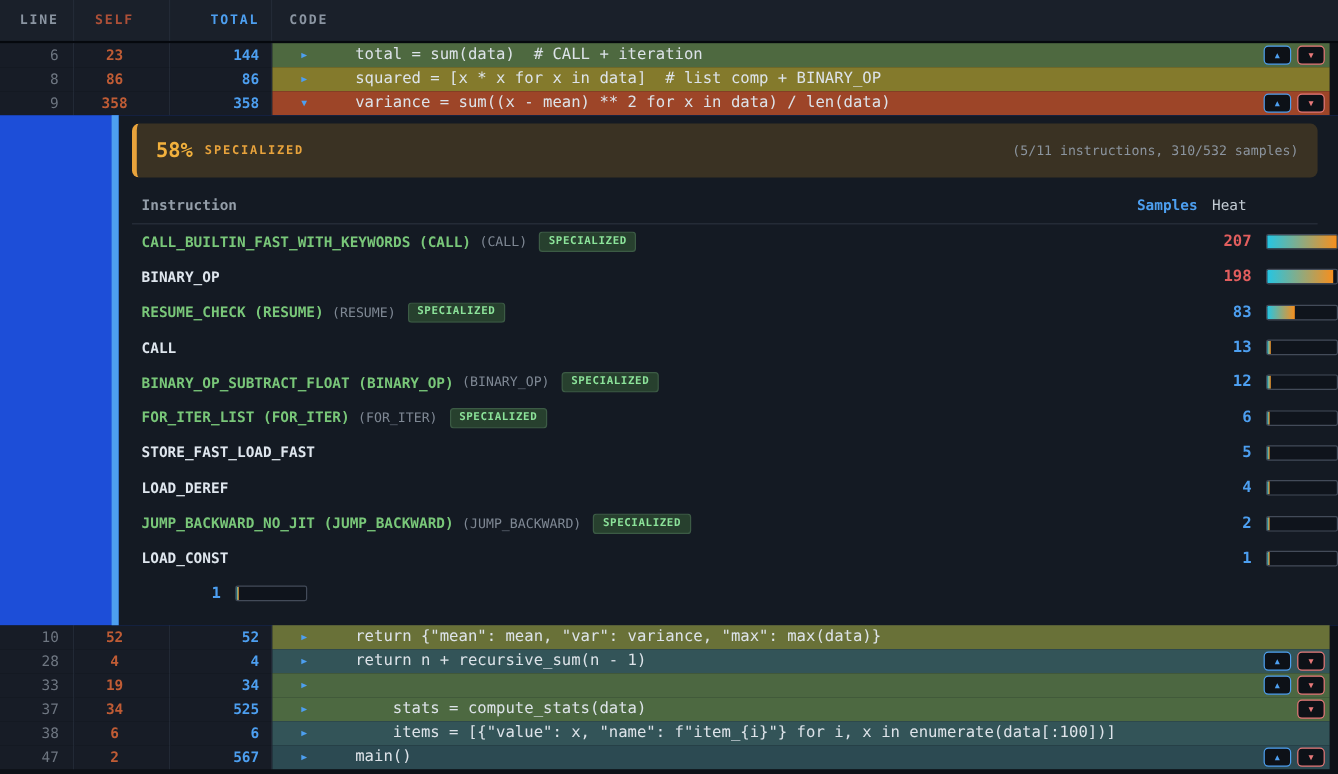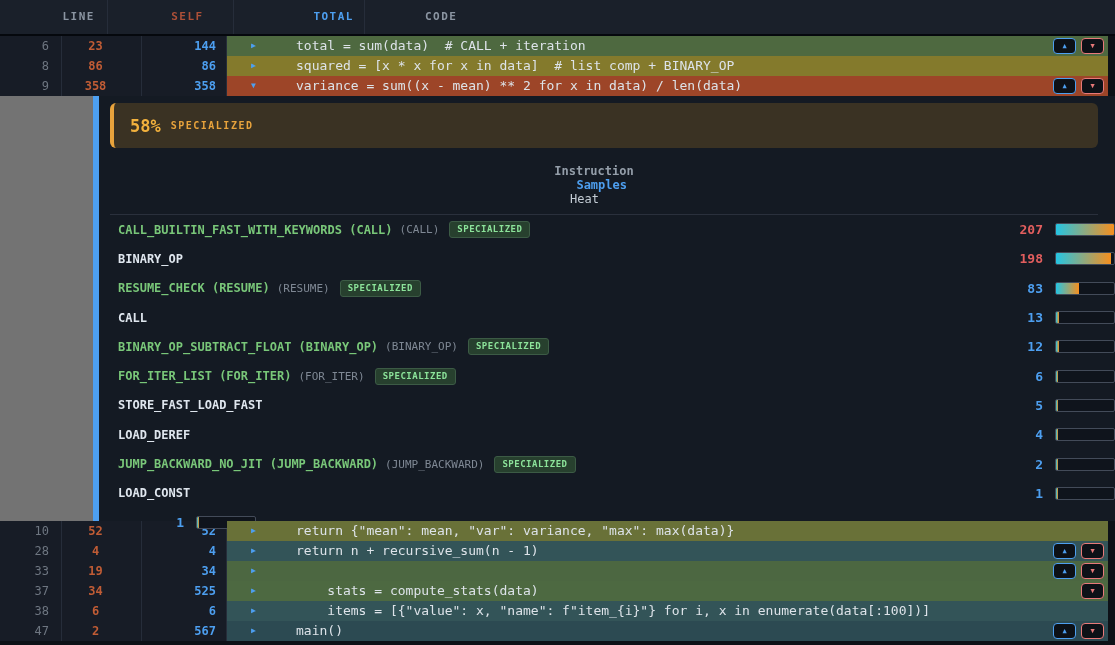--- a/index.html
+++ b/index.html
@@ -6,21 +6,21 @@
   html,body { margin:0; padding:0; }
   body {
     width:1115px; height:645px; overflow:hidden; position:relative;
     background:#0d1117;
     font-family:"DejaVu Sans Mono","Liberation Mono",monospace;
   }
   
   .grid-row { display:flex; height:20px; }
   .hdr-row { display:flex; height:36px; background:#1a202a; border-bottom:2px solid #05080d; }
   .cell { background:#171c26; border-right:1px solid #262d3a; line-height:20px; font-size:12px; white-space:pre; }
-  .hdr-cell { background:#1a202a; border-right:1px solid #262d3a; line-height:34px; font-size:11px; font-weight:bold; letter-spacing:1.5px;margin-left:46px; }
+  .hdr-cell { background:#1a202a; border-right:1px solid #262d3a; line-height:34px; font-size:11px; font-weight:bold; letter-spacing:1.5px; }
   .c-line  { width:62px; text-align:right; padding-right:12px; color:#6e7681; }
   .c-self  { width:80px; text-align:center; padding-right:12px; color:#c05c35; font-weight:bold; }
   .c-total { width:85px; text-align:right; padding-right:10px; color:#4d9ff0; font-weight:bold; }
   .c-code  { flex:1; border-right:none; }
   .hdr-line  { color:#8b95a2; }
   .hdr-self  { color:#ad5038; }
   .hdr-total { color:#4d9ff0; }
   .hdr-code  { color:#8b95a2; padding-left:14px; letter-spacing:1.5px; }
   .code-cell {
     flex:1; position:relative; margin-right:7px;
@@ -31,35 +31,35 @@
   .code-text { padding-left:69px; }
   .row-buttons { position:absolute; right:4px; top:2px; display:flex; gap:5px; }
   .btn {
     width:23px; height:16px; border-radius:4px; background:#0d1117;
     display:flex; align-items:center; justify-content:center;
     font-size:7px; line-height:1; cursor:pointer;
   }
   .btn-up   { border:1.5px solid #4d9ff0; color:#4d9ff0; }
   .btn-down { border:1.5px solid #e87979; color:#e87979; }
   
-  .panel { height:425px; background:#737373; position:relative; }
+  .panel { height:425px; background:#1d4ed8; position:relative; }
   .panel-bar { position:absolute; left:93px; top:0; width:6px; height:100%; background:#4d9ff0; }
   .panel-content {
     position:absolute; left:99px; right:0; top:0; bottom:0;
     background:#141a23; padding:7px 0 0 11px;
   }
   .banner {
     margin-right:17px; height:45px; background:#3a3223;
     border-left:4px solid #e8a33c; border-radius:6px;
     display:flex; align-items:center; padding:0 16px;
   }
   .banner-pct { font-size:17px; font-weight:bold; color:#f2b13d; }
   .banner-label { font-size:10px; font-weight:bold; color:#e8a33c; letter-spacing:1.5px; margin-left:10px; }
   .banner-meta { margin-left:auto; font-size:11px; color:#8b949e; }
-  .inst-header { display:flex; align-items:center; padding:16px 45px 8px 8px;flex-direction:column; }
+  .inst-header { display:flex; align-items:center; padding:16px 45px 8px 8px; }
   .inst-header-rule { border-bottom:1px solid #2a303c; margin-right:17px; }
   .ih-name { flex:1; font-size:12px; font-weight:bold; color:#949ea9; }
   .ih-samples { width:66px; text-align:right; font-size:12px; font-weight:bold; color:#4d9ff0; }
   .ih-heat { width:60px; margin-left:12px; font-size:12px; color:#c3ccd4; }
   .inst-rows { }
   .inst-row { display:flex; align-items:center; height:29.3px; padding-left:8px; }
   .inst-name { flex:1; display:flex; align-items:center; white-space:nowrap; overflow:hidden; }
   .iname { font-size:12px; font-weight:bold; color:#dfe6ee; }
   .iname.green { color:#79c779; }
   .ibase { font-size:11px; color:#7f8894; margin-left:7px; }
@@ -105,20 +105,21 @@
       <div class="code-cell" style="background: rgb(157, 69, 40);"><span class="arrow">▼</span><span class="code-text">variance = sum((x - mean) ** 2 for x in data) / len(data)</span><div class="row-buttons"><span class="btn btn-up">▲</span><span class="btn btn-down">▼</span></div></div>
     </div>
   </div>
 
 <div class="panel">
   <div class="panel-bar"></div>
   <div class="panel-content">
     <div class="banner">
       <span class="banner-pct">58%</span>
       <span class="banner-label">SPECIALIZED</span>
+      <span class="banner-meta">(5/11 instructions, 310/532 samples)</span>
     </div>
     <div class="inst-header">
       <span class="ih-name">Instruction</span>
       <span class="ih-samples">Samples</span>
       <span class="ih-heat">Heat</span>
     </div>
     <div class="inst-header-rule"></div>
     <div class="inst-rows" id="inst-rows">
         <div class="inst-row">
           <div class="inst-name">

